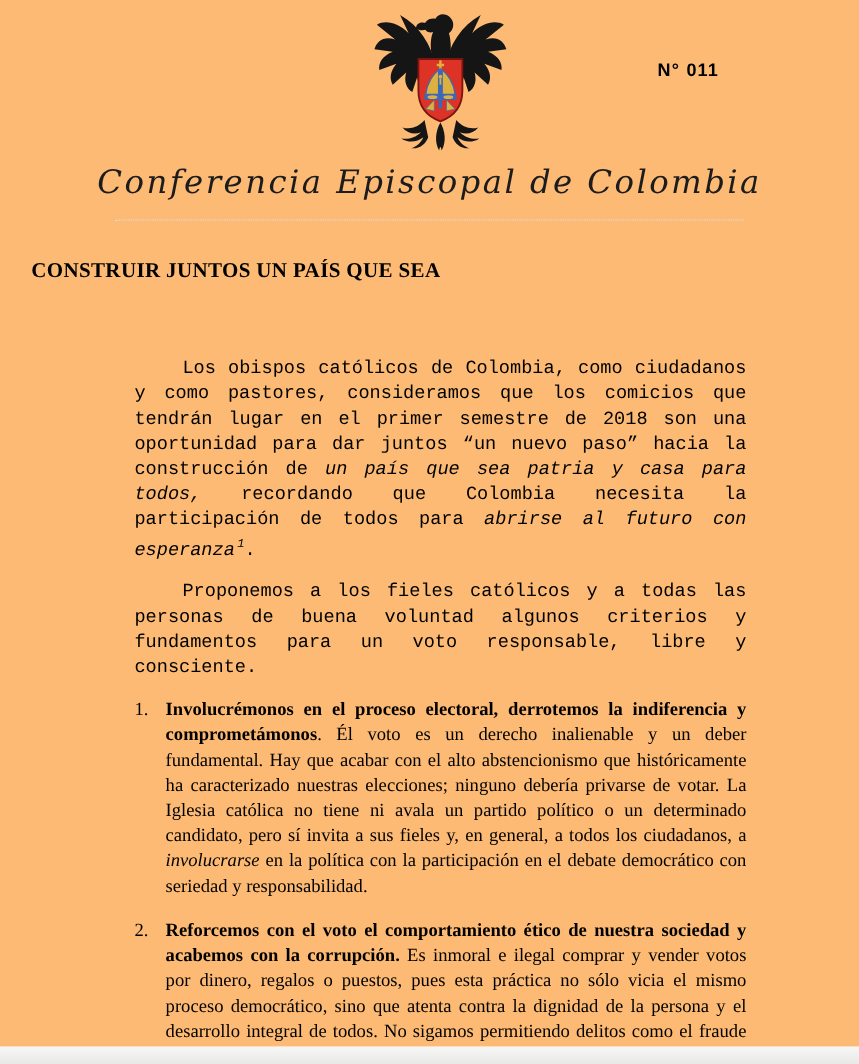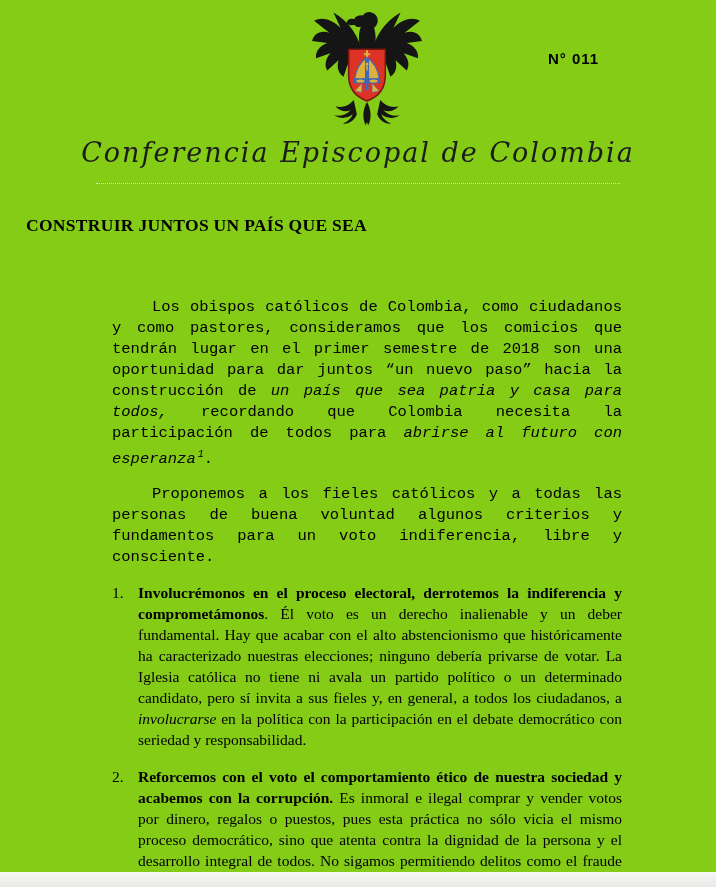--- a/index.html
+++ b/index.html
@@ -1,21 +1,21 @@
 <!DOCTYPE html>
 <html lang="es"><head>
 <meta charset="utf-8">
 <title>Documento</title>
 <style>
   * { margin:0; padding:0; box-sizing:border-box; }
   html,body { background:#e9e9e7; }
   .page {
     position:relative;
     width:716px; height:887px;
-    background:#84cc16;
+    background:#fdba74;
     font-family:"Liberation Serif", serif;
     color:#000;
     overflow:hidden;
     margin:0 auto;
   }
   
   .coat {
     position:absolute; top:4px; left:311px;
     width:112px; height:130px;
   }
@@ -129,21 +129,21 @@
   <div class="header-rule"></div>
 
   <h1 class="title">
     <span>CONSTRUIR JUNTOS UN PAÍS QUE SEA</span><br>
   </h1>
 
   <div class="body">
 
     <p class="para"><span>Los obispos católicos de Colombia, como ciudadanos y como pastores, consideramos que los comicios que tendrán lugar en el primer semestre de 2018 son una oportunidad para dar juntos “un nuevo paso” hacia la construcción de </span><span class="i">un país que sea patria y casa para todos,</span><span> recordando que Colombia necesita la participación de todos para </span><span class="i">abrirse al futuro con esperanza</span><span class="sup">1</span><span>.</span></p>
 
-    <p class="para">Proponemos a los fieles católicos y a todas las personas de buena voluntad algunos criterios y fundamentos para un voto indiferencia, libre y consciente.</p>
+    <p class="para">Proponemos a los fieles católicos y a todas las personas de buena voluntad algunos criterios y fundamentos para un voto responsable, libre y consciente.</p>
 
     <div class="list">
 
       <div class="list-item">
         <span class="num">1.</span>
         <div class="itext"><span class="b">Involucrémonos en el proceso electoral, derrotemos la indiferencia y comprometámonos</span><span>.  Él voto es un derecho inalienable y un deber fundamental. Hay que acabar con el alto abstencionismo que históricamente ha caracterizado nuestras elecciones; ninguno debería privarse de votar. La Iglesia católica no tiene ni avala un partido político o un determinado candidato, pero sí invita a sus fieles y, en general, a todos los ciudadanos, a </span><span class="i">involucrarse</span><span> en la política con la participación en el debate democrático con seriedad y responsabilidad.</span></div>
       </div>
 
       <div class="list-item">
         <span class="num">2.</span>

